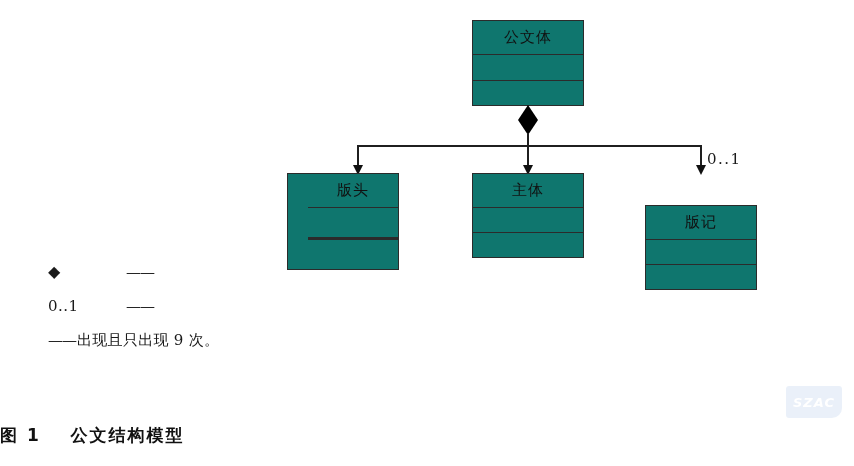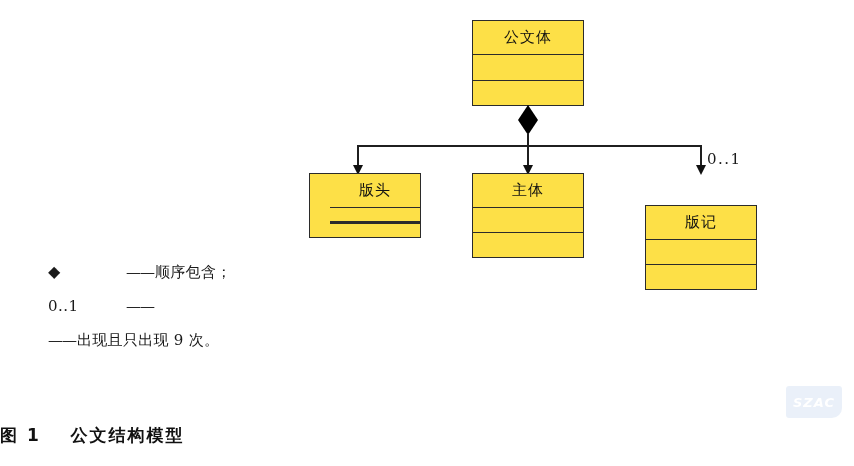--- a/index.html
+++ b/index.html
@@ -20,21 +20,21 @@
   #diagram {
     position: absolute;
     left: 0; top: 0;
     width: 854px;
     height: 466px;
   }
 
   .uml-box {
     position: absolute;
     box-sizing: border-box;
-    background: #fde047;
+    background: #0f766e;
     border: 1.5px solid #2b2b2b;
     display: flex;
     flex-direction: column;
   }
   .uml-title {
     flex: 0 0 33px;
     border-bottom: 1.5px solid #2b2b2b;
     display: flex;
     align-items: center;
     justify-content: center;
@@ -185,21 +185,21 @@
   <div class="arrow-head" style="left:353px; top:165px;"></div>
 
   <div class="line-v" style="left:527px; top:145px; height:23px;"></div>
   <div class="arrow-head" style="left:523px; top:165px;"></div>
 
   <div class="line-v" style="left:700px; top:145px; height:23px;"></div>
   <div class="arrow-head" style="left:696px; top:165px;"></div>
 
   <div class="mult-label" style="left:707px; top:150px;">0..1</div>
 
-  <div class="uml-box" style="left:309px; top:173px; width:112px; height:65px;padding-left:20px;">
+  <div class="uml-box" style="left:287px; top:173px; width:112px; height:97px;padding-left:20px;">
     <div class="uml-title">版头</div>
     <div class="uml-row thick"></div>
     <div class="uml-row last"></div>
   </div>
 
   <div class="uml-box" style="left:472px; top:173px; width:112px; height:85px;">
     <div class="uml-title">主体</div>
     <div class="uml-row"></div>
     <div class="uml-row last"></div>
   </div>
@@ -210,21 +210,20 @@
     <div class="uml-row last"></div>
   </div>
 
 </div>
 
 <div id="legend">
 
   <div class="legend-row">
     <span class="legend-key diamond-key">◆</span>
     <span class="legend-dash">——</span>
-    <span class="legend-text">顺序包含；</span>
   </div>
 
   <div class="legend-row">
     <span class="legend-key">0..1</span>
     <span class="legend-dash">——</span>
   </div>
 
   <div class="legend-row">
     <span class="legend-dash">——</span>
     <span class="legend-text">出现且只出现 9 次。</span>

